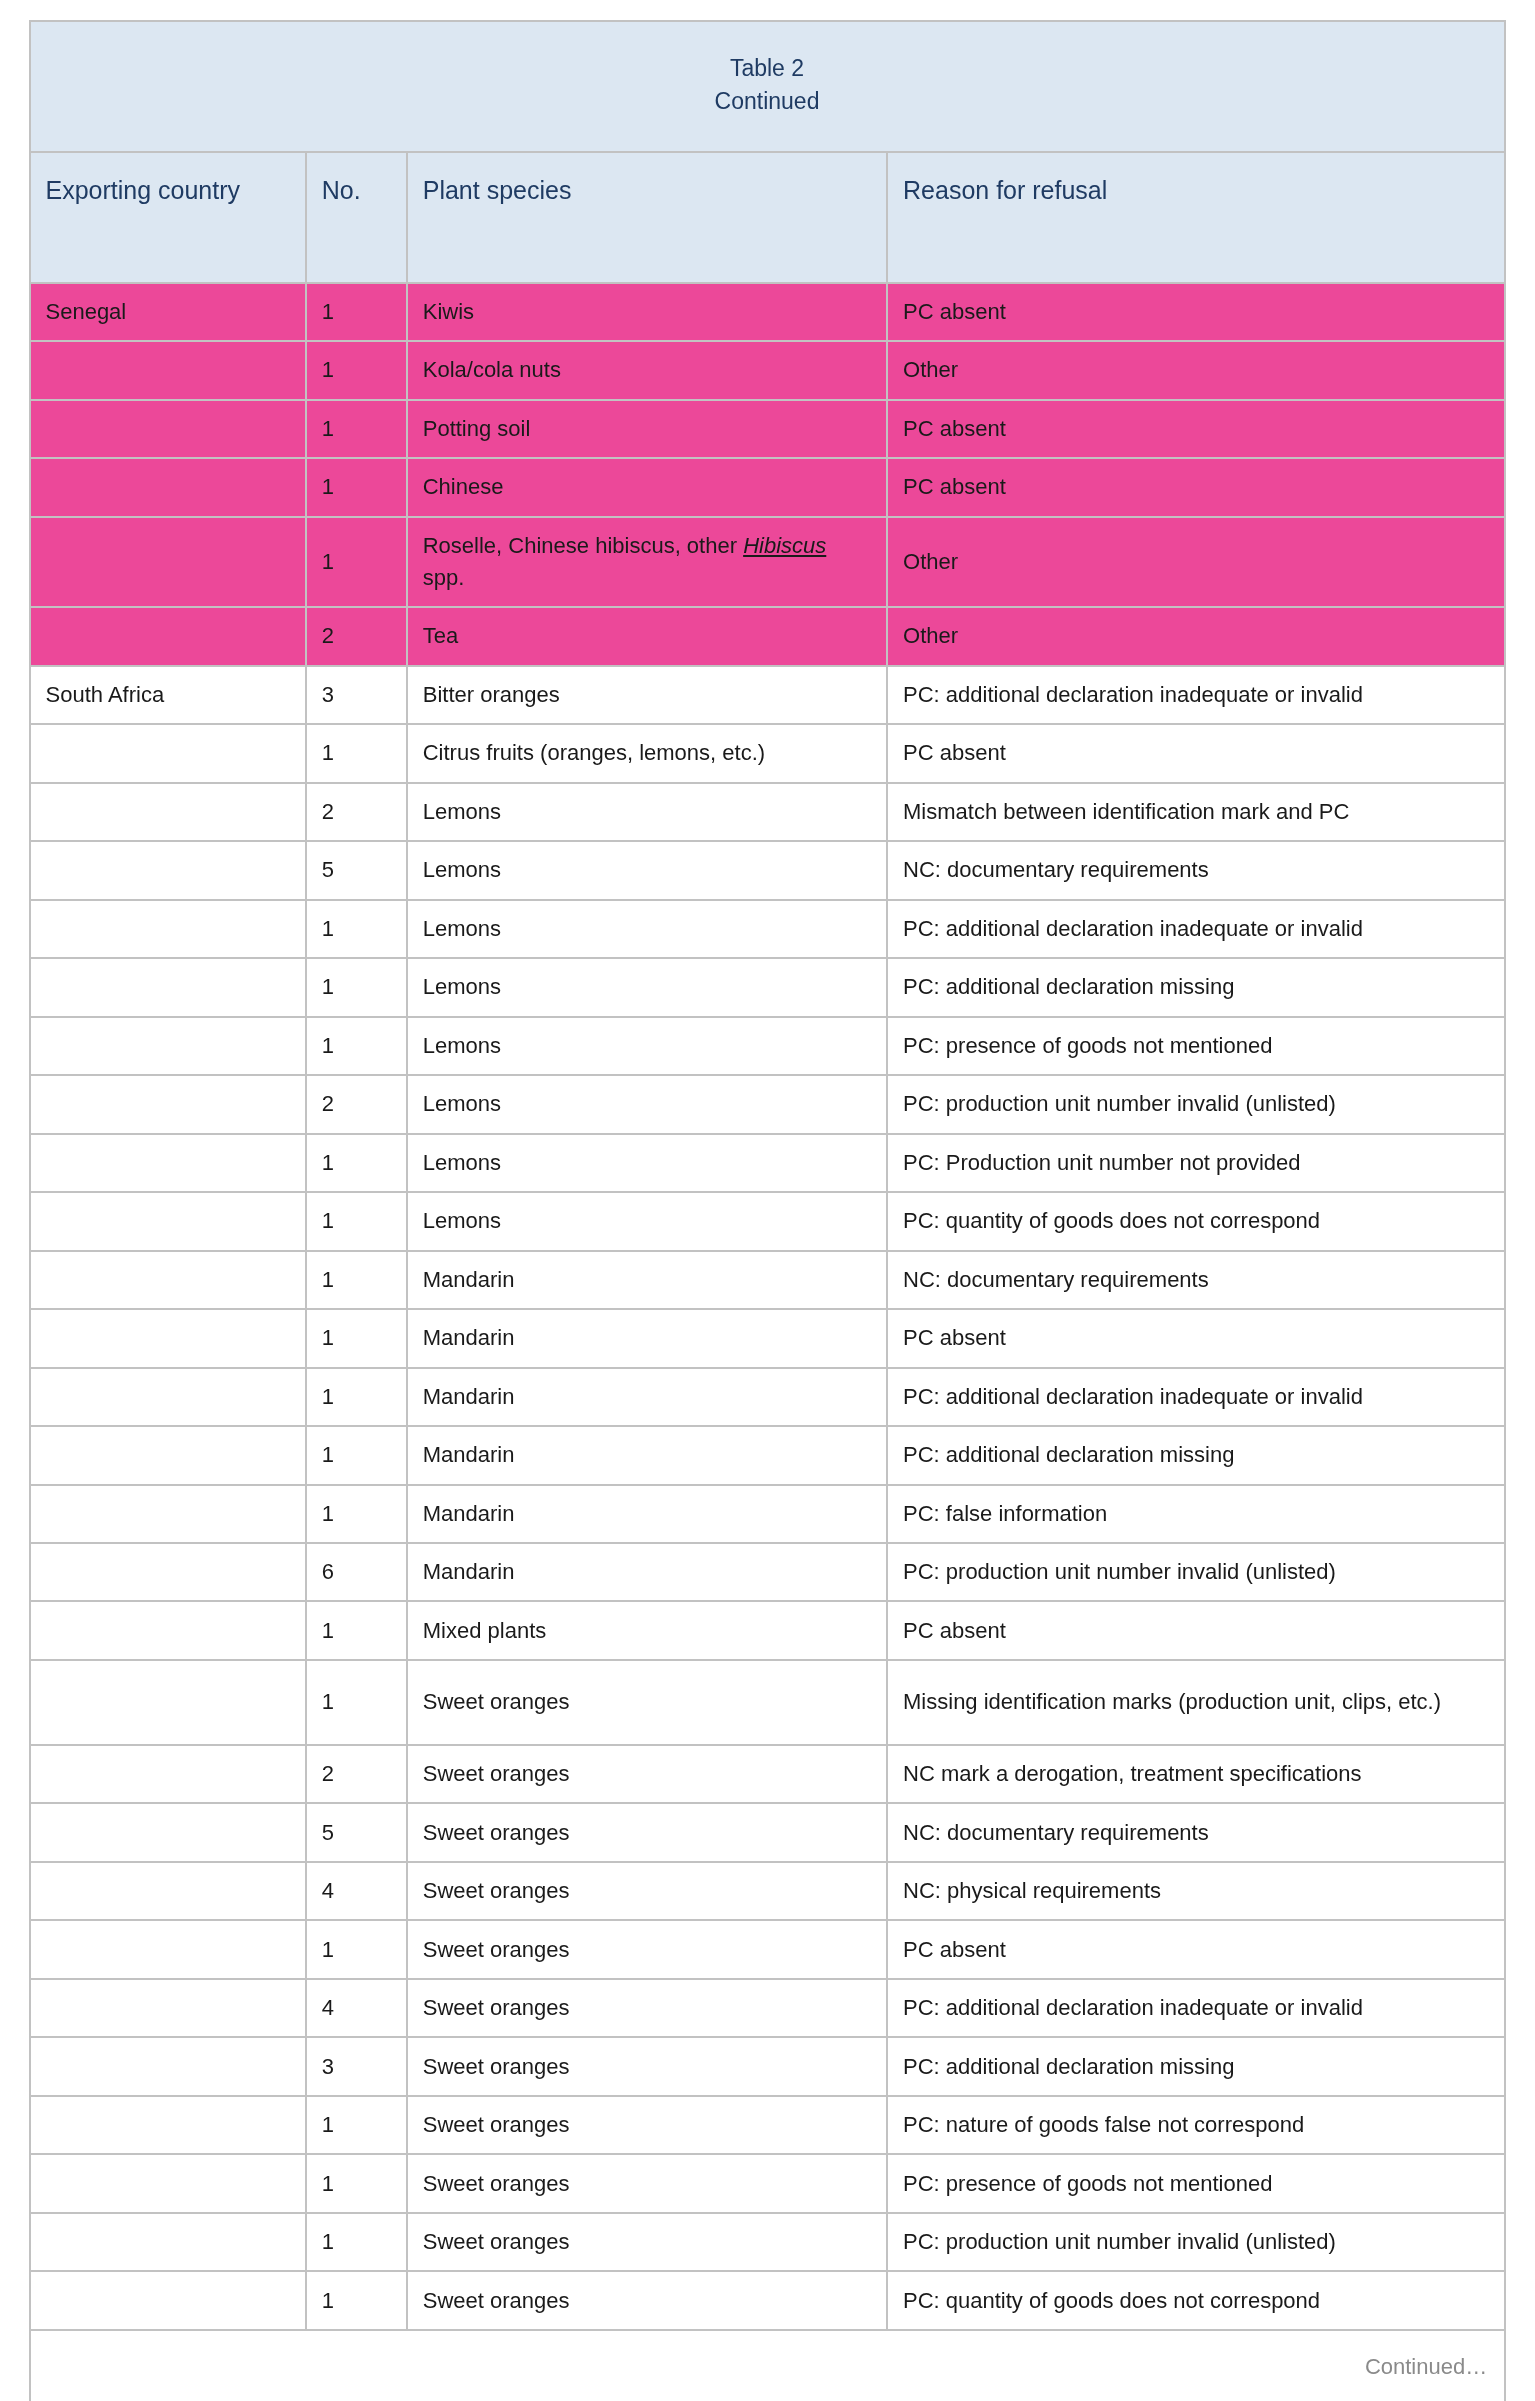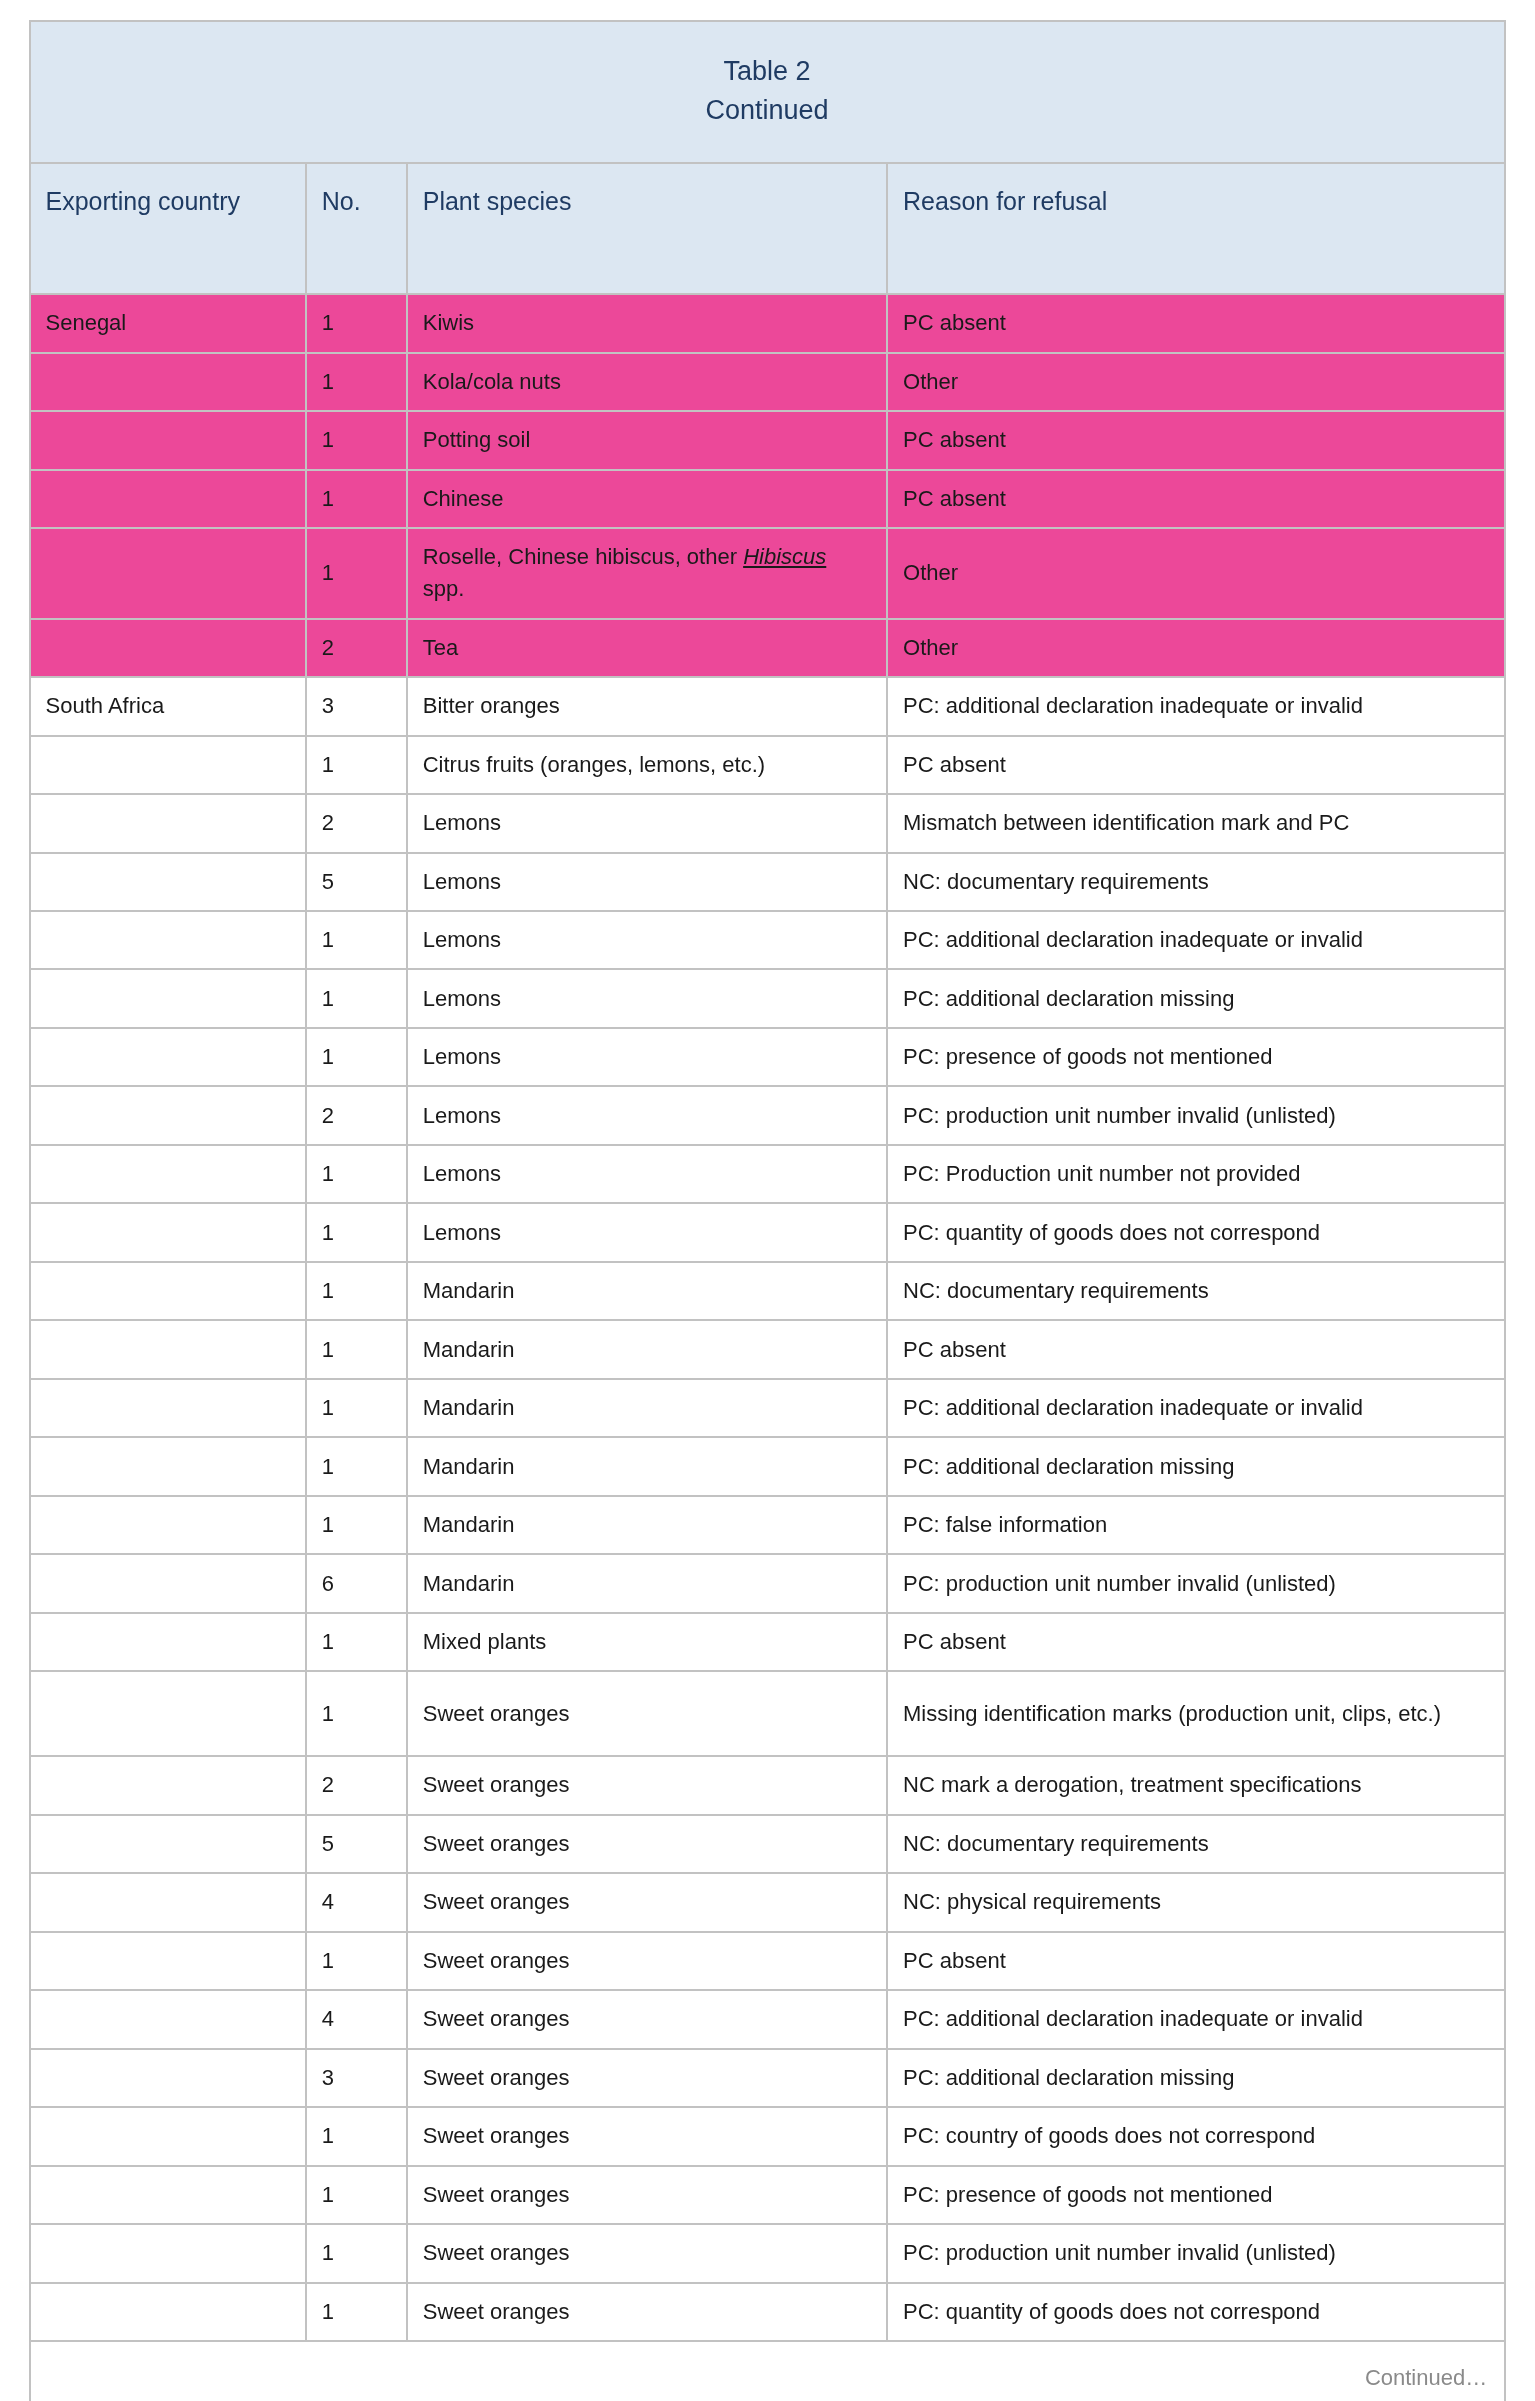--- a/index.html
+++ b/index.html
@@ -36,21 +36,21 @@
   col.c-no      { width: 101px; }
   col.c-species { width: 480px; }
   col.c-reason  { width: 617px; }
 
   
   .title-cell {
     background: #dce7f2;
     border: 2px solid #c2c2c2;
     text-align: center;
     color: #1f3b63;
-    font-size: 27px;
+    font-size: 23px;
     line-height: 1.42;
     font-weight: 400;
     padding: 30px 13.6px 33px 13.6px;
     vertical-align: middle;
   }
   .title-line { display: block; }
 
   
   th.hdr {
     background: #dce7f2;
@@ -309,21 +309,21 @@
         <tr>
           <td class="cell"></td>
           <td class="cell">3</td>
           <td class="cell">Sweet oranges</td>
           <td class="cell">PC: additional declaration missing</td>
         </tr>
         <tr>
           <td class="cell"></td>
           <td class="cell">1</td>
           <td class="cell">Sweet oranges</td>
-          <td class="cell">PC: country of goods does not correspond</td>
+          <td class="cell">PC: nature of goods false not correspond</td>
         </tr>
         <tr>
           <td class="cell"></td>
           <td class="cell">1</td>
           <td class="cell">Sweet oranges</td>
           <td class="cell">PC: presence of goods not mentioned</td>
         </tr>
         <tr>
           <td class="cell"></td>
           <td class="cell">1</td>

